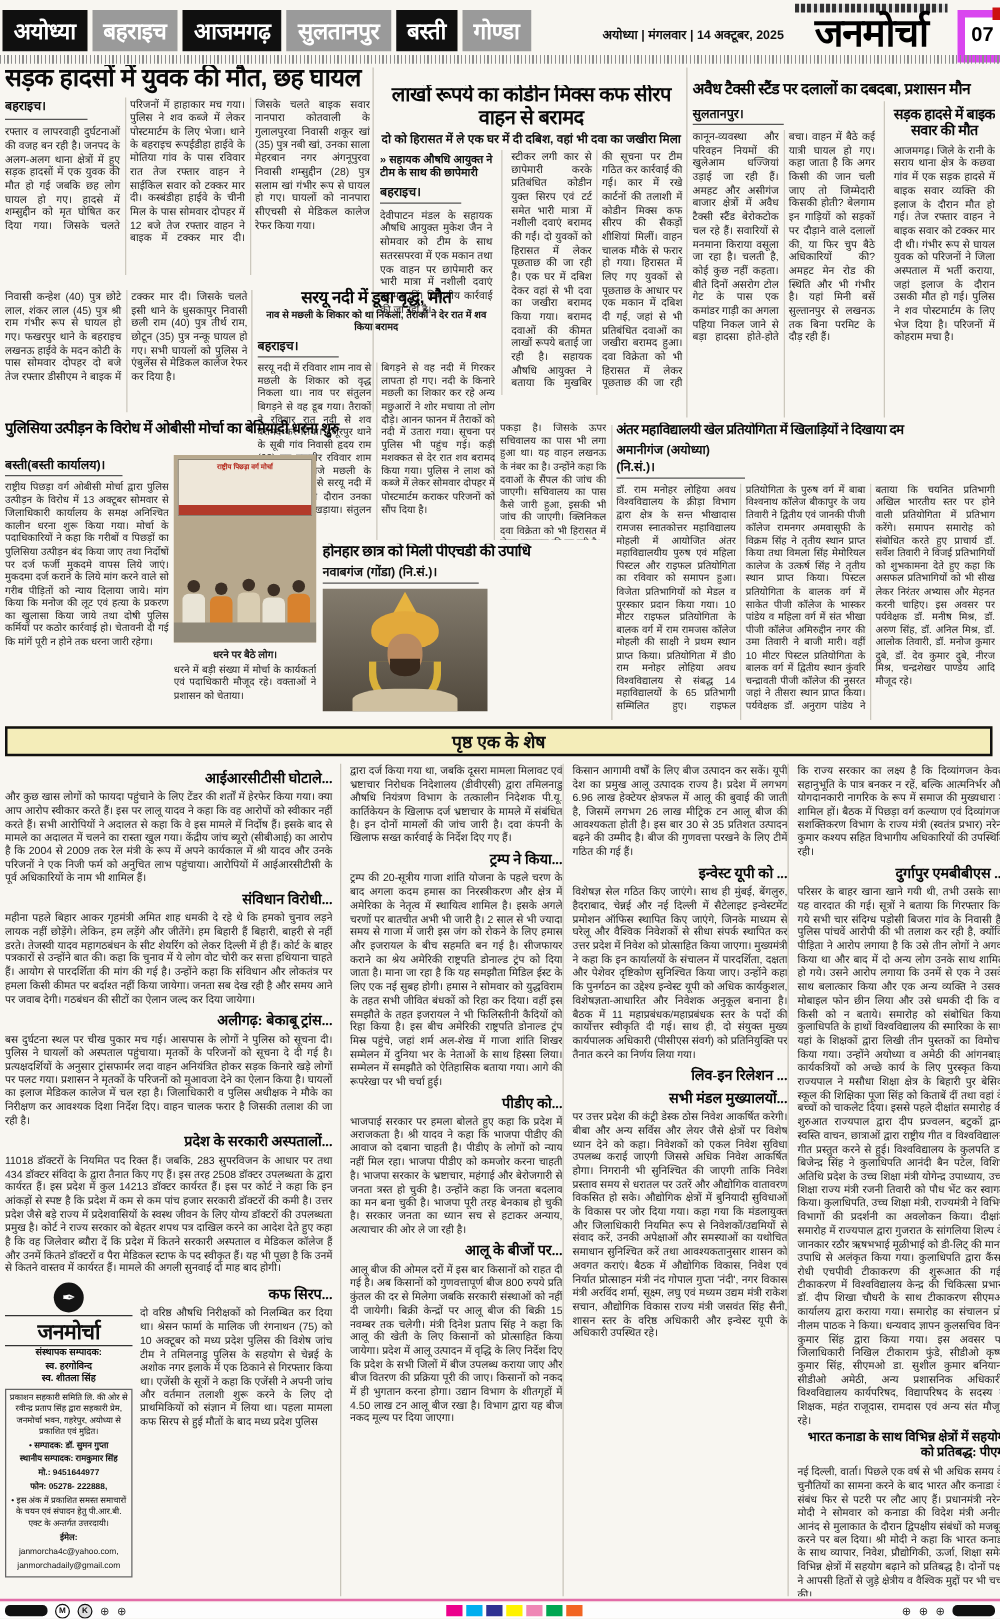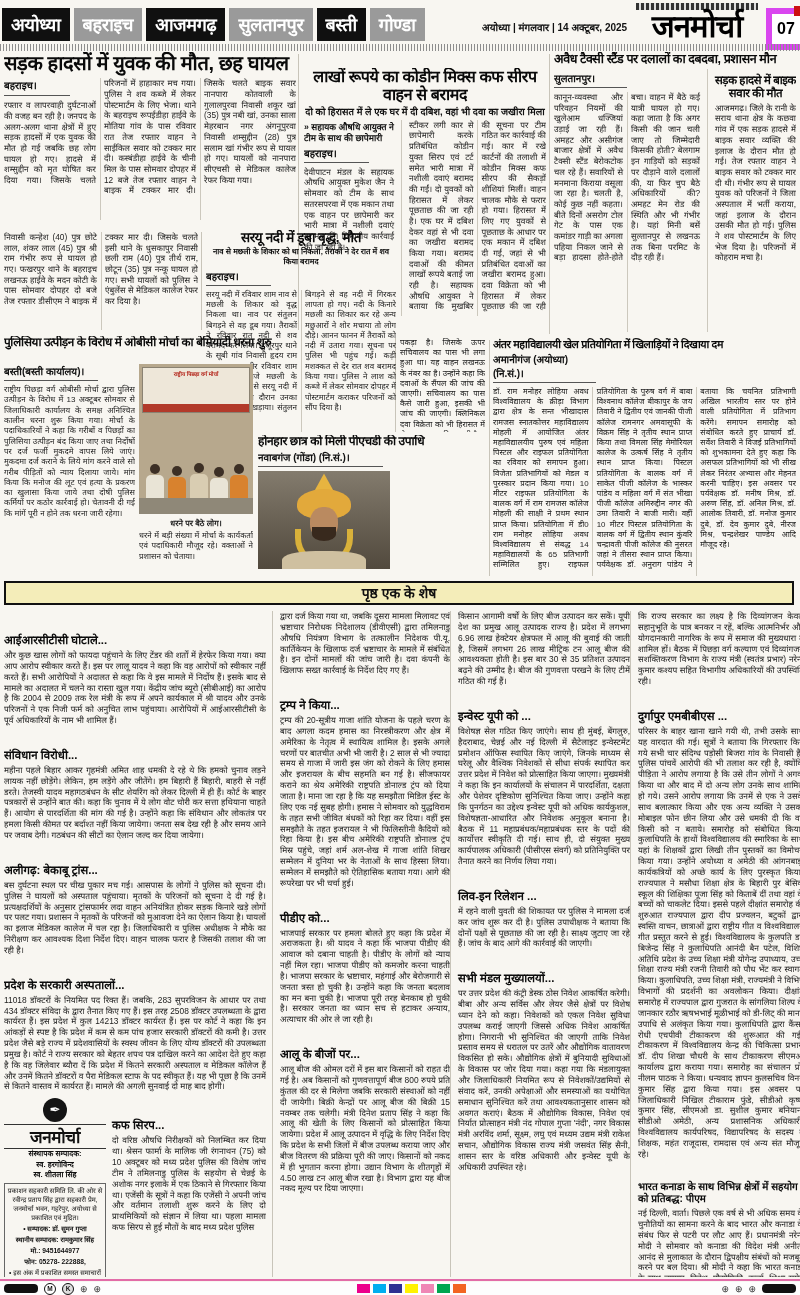--- a/index.html
+++ b/index.html
@@ -26,21 +26,21 @@
   .c2{column-count:2;column-gap:8px;column-rule:1px solid #ccc8bd;}
   .c3{column-count:3;column-gap:8px;column-rule:1px solid #ccc8bd;}
   .subh{font-weight:bold;font-size:9.6px;text-align:center;line-height:1.25;color:#111;margin:2px 0;}
   .bullet{font-weight:bold;font-size:8.8px;line-height:1.25;color:#111;margin:2px 0;}
   .vr{position:absolute;width:1px;background:#c8c4b9;}
   
   #shesh{position:absolute;left:4px;top:581px;width:790px;height:24px;background:#f4edb9;border:2px solid #111;box-sizing:border-box;text-align:center;font-weight:bold;font-size:14px;line-height:20px;color:#101010;}
   
   .bcol{position:absolute;top:611px;height:666px;overflow:hidden;}
   .bcol .bd{font-size:8.4px;}
-  .ct{font-weight:bold;font-size:11.5px;text-align:left;margin:21px 0 3px;color:#0b0b0b;}
+  .ct{font-weight:bold;font-size:11.5px;text-align:right;margin:3px 0 3px;color:#0b0b0b;font-family:Liberation Serif, serif;}
   .ct.big{font-size:10.2px;line-height:1.2;}
   .gut{border-left:1px solid #c8c4b9;padding-left:7px;}
   
   .photo-g{position:absolute;background:#b7a88d;overflow:hidden;}
   .pg-banner{position:absolute;left:3px;top:3px;right:3px;height:44px;background:#eee7d9;border:1px solid #8a8272;}
   .pg-bt{font-size:5.5px;font-weight:bold;color:#b32318;text-align:center;line-height:1.3;padding-top:3px;}
   .pg-strip{position:absolute;left:0;bottom:0;width:100%;height:8px;background:#b23a2a;}
   .pg-floor{position:absolute;left:0;bottom:0;width:100%;height:16px;background:#8f8878;}
   .fig{position:absolute;width:20px;height:36px;}
   .fig .head{width:10px;height:10px;border-radius:50%;background:#3c2f25;margin:0 auto;}
@@ -120,21 +120,21 @@
       <div class="bd c2" style="flex:1;height:196px;border-left:1px solid #ccc8bd;padding-left:7px;">
         <span>स्टीकर लगी कार से छापेमारी करके प्रतिबंधित कोडीन युक्त सिरप एवं टर्ट समेत भारी मात्रा में नशीली दवाएं बरामद की गईं। दो युवकों को हिरासत में लेकर पूछताछ की जा रही है। एक घर में दबिश देकर वहां से भी दवा का जखीरा बरामद किया गया। बरामद दवाओं की कीमत लाखों रूपये बताई जा रही है। सहायक औषधि आयुक्त ने बताया कि मुखबिर की सूचना पर टीम गठित कर कार्रवाई की गई। कार में रखे कार्टनों की तलाशी में कोडीन मिक्स कफ सीरप की सैकड़ों शीशियां मिलीं। वाहन चालक मौके से फरार हो गया। हिरासत में लिए गए युवकों से पूछताछ के आधार पर एक मकान में दबिश दी गई, जहां से भी प्रतिबंधित दवाओं का जखीरा बरामद हुआ। दवा विक्रेता को भी हिरासत में लेकर पूछताछ की जा रही है। दवाओं के सैंपल जांच के लिए भेजे जाएंगे।</span>
       </div>
     </div>
   </div>
   <div class="art" style="left:400px;top:338px;width:85px;height:94px;">
     <div class="bd" style="font-size:7.9px;">पकड़ा है। जिसके ऊपर सचिवालय का पास भी लगा हुआ था। यह वाहन लखनऊ के नंबर का है। उन्होंने कहा कि दवाओं के सैंपल की जांच की जाएगी। सचिवालय का पास कैसे जारी हुआ, इसकी भी जांच की जाएगी। क्लिनिकल दवा विक्रेता को भी हिरासत में लेकर पूछताछ की जा रही है।</div>
   </div>
 
   <div class="art" style="left:554px;top:52px;width:242px;height:282px;">
-    <div class="hl" style="font-size:12.5px;">अवैध टैक्सी स्टैंड पर दलालों का दबदबा, प्रशासन मौन</div>
+    <div class="hl" style="font-size:12.5px;margin-top:12px;">अवैध टैक्सी स्टैंड पर दलालों का दबदबा, प्रशासन मौन</div>
     <div style="display:flex;gap:7px;margin-top:3px;">
       <div style="width:146px;">
         <div class="dl" style="width:50%;">सुलतानपुर।</div>
         <div class="bd c2" style="height:240px;">
           <span>कानून-व्यवस्था और परिवहन नियमों की खुलेआम धज्जियां उड़ाई जा रही हैं। अमहट और असीगंज बाजार क्षेत्रों में अवैध टैक्सी स्टैंड बेरोकटोक चल रहे हैं। सवारियों से मनमाना किराया वसूला जा रहा है। चलती है, कोई कुछ नहीं कहता। बीते दिनों असरोग टोल गेट के पास एक कमांडर गाड़ी का अगला पहिया निकल जाने से बड़ा हादसा होते-होते बचा। वाहन में बैठे कई यात्री घायल हो गए। कहा जाता है कि अगर किसी की जान चली जाए तो जिम्मेदारी किसकी होती? बेलगाम इन गाड़ियों को सड़कों पर दौड़ाने वाले दलालों की, या फिर चुप बैठे अधिकारियों की? अमहट मेन रोड की स्थिति और भी गंभीर है। यहां मिनी बसें सुल्तानपुर से लखनऊ तक बिना परमिट के दौड़ रही हैं।</span>
         </div>
       </div>
       <div style="flex:1;border-left:1px solid #ccc8bd;padding-left:7px;">
         <div class="hl wrap" style="font-size:11.5px;text-align:center;margin:5px 0 3px;">सड़क हादसे में बाइक सवार की मौत</div>
         <div class="bd">आजमगढ़। जिले के रानी के सराय थाना क्षेत्र के कछवा गांव में एक सड़क हादसे में बाइक सवार व्यक्ति की इलाज के दौरान मौत हो गई। तेज रफ्तार वाहन ने बाइक सवार को टक्कर मार दी थी। गंभीर रूप से घायल युवक को परिजनों ने जिला अस्पताल में भर्ती कराया, जहां इलाज के दौरान उसकी मौत हो गई। पुलिस ने शव पोस्टमार्टम के लिए भेज दिया है। परिजनों में कोहराम मचा है।</div>
@@ -258,21 +258,20 @@
     <div class="bd">भाजपाई सरकार पर हमला बोलते हुए कहा कि प्रदेश में अराजकता है। श्री यादव ने कहा कि भाजपा पीडीए की आवाज को दबाना चाहती है। पीडीए के लोगों को न्याय नहीं मिल रहा। भाजपा पीडीए को कमजोर करना चाहती है। भाजपा सरकार के भ्रष्टाचार, महंगाई और बेरोजगारी से जनता त्रस्त हो चुकी है। उन्होंने कहा कि जनता बदलाव का मन बना चुकी है। भाजपा पूरी तरह बेनकाब हो चुकी है। सरकार जनता का ध्यान सच से हटाकर अन्याय, अत्याचार की ओर ले जा रही है।</div>
     <div class="ct">आलू के बीजों पर...</div>
     <div class="bd">आलू बीज की ओमल दरों में इस बार किसानों को राहत दी गई है। अब किसानों को गुणवत्तापूर्ण बीज 800 रुपये प्रति कुंतल की दर से मिलेगा जबकि सरकारी संस्थाओं को नहीं दी जायेगी। बिक्री केन्द्रों पर आलू बीज की बिक्री 15 नवम्बर तक चलेगी। मंत्री दिनेश प्रताप सिंह ने कहा कि आलू की खेती के लिए किसानों को प्रोत्साहित किया जायेगा। प्रदेश में आलू उत्पादन में वृद्धि के लिए निर्देश दिए कि प्रदेश के सभी जिलों में बीज उपलब्ध कराया जाए और बीज वितरण की प्रक्रिया पूरी की जाए। किसानों को नकद में ही भुगतान करना होगा। उद्यान विभाग के शीतगृहों में 4.50 लाख टन आलू बीज रखा है। विभाग द्वारा यह बीज नकद मूल्य पर दिया जाएगा।</div>
   </div>
 
   <div class="bcol gut" style="left:450px;width:172px;">
     <div class="bd">किसान आगामी वर्षों के लिए बीज उत्पादन कर सकें। यूपी देश का प्रमुख आलू उत्पादक राज्य है। प्रदेश में लगभग 6.96 लाख हेक्टेयर क्षेत्रफल में आलू की बुवाई की जाती है, जिसमें लगभग 26 लाख मीट्रिक टन आलू बीज की आवश्यकता होती है। इस बार 30 से 35 प्रतिशत उत्पादन बढ़ने की उम्मीद है। बीज की गुणवत्ता परखने के लिए टीमें गठित की गई हैं।</div>
     <div class="ct">इन्वेस्ट यूपी को ...</div>
     <div class="bd">विशेषज्ञ सेल गठित किए जाएंगे। साथ ही मुंबई, बेंगलुरु, हैदराबाद, चेन्नई और नई दिल्ली में सैटेलाइट इन्वेस्टमेंट प्रमोशन ऑफिस स्थापित किए जाएंगे, जिनके माध्यम से घरेलू और वैश्विक निवेशकों से सीधा संपर्क स्थापित कर उत्तर प्रदेश में निवेश को प्रोत्साहित किया जाएगा। मुख्यमंत्री ने कहा कि इन कार्यालयों के संचालन में पारदर्शिता, दक्षता और पेशेवर दृष्टिकोण सुनिश्चित किया जाए। उन्होंने कहा कि पुनर्गठन का उद्देश्य इन्वेस्ट यूपी को अधिक कार्यकुशल, विशेषज्ञता-आधारित और निवेशक अनुकूल बनाना है। बैठक में 11 महाप्रबंधक/महाप्रबंधक स्तर के पदों की कार्योत्तर स्वीकृति दी गई। साथ ही, दो संयुक्त मुख्य कार्यपालक अधिकारी (पीसीएस संवर्ग) को प्रतिनियुक्ति पर तैनात करने का निर्णय लिया गया।</div>
     <div class="ct">लिव-इन रिलेशन ...</div>
-    <div class="bd">में रहने वाली युवती की शिकायत पर पुलिस ने मामला दर्ज कर जांच शुरू कर दी है। पुलिस उपाधीक्षक ने बताया कि दोनों पक्षों से पूछताछ की जा रही है। साक्ष्य जुटाए जा रहे हैं। जांच के बाद आगे की कार्रवाई की जाएगी।</div>
     <div class="ct">सभी मंडल मुख्यालयों...</div>
     <div class="bd">पर उत्तर प्रदेश की कंट्री डेस्क ठोस निवेश आकर्षित करेगी। बीबा और अन्य सर्विस और लेयर जैसे क्षेत्रों पर विशेष ध्यान देने को कहा। निवेशकों को एकल निवेश सुविधा उपलब्ध कराई जाएगी जिससे अधिक निवेश आकर्षित होगा। निगरानी भी सुनिश्चित की जाएगी ताकि निवेश प्रस्ताव समय से धरातल पर उतरें और औद्योगिक वातावरण विकसित हो सके। औद्योगिक क्षेत्रों में बुनियादी सुविधाओं के विकास पर जोर दिया गया। कहा गया कि मंडलायुक्त और जिलाधिकारी नियमित रूप से निवेशकों/उद्यमियों से संवाद करें, उनकी अपेक्षाओं और समस्याओं का यथोचित समाधान सुनिश्चित करें तथा आवश्यकतानुसार शासन को अवगत कराएं। बैठक में औद्योगिक विकास, निवेश एवं निर्यात प्रोत्साहन मंत्री नंद गोपाल गुप्ता 'नंदी', नगर विकास मंत्री अरविंद शर्मा, सूक्ष्म, लघु एवं मध्यम उद्यम मंत्री राकेश सचान, औद्योगिक विकास राज्य मंत्री जसवंत सिंह सैनी, शासन स्तर के वरिष्ठ अधिकारी और इन्वेस्ट यूपी के अधिकारी उपस्थित रहे।</div>
   </div>
 
   <div class="bcol gut" style="left:630px;width:166px;">
     <div class="bd">कि राज्य सरकार का लक्ष्य है कि दिव्यांगजन केवल सहानुभूति के पात्र बनकर न रहें, बल्कि आत्मनिर्भर और योगदानकारी नागरिक के रूप में समाज की मुख्यधारा में शामिल हों। बैठक में पिछड़ा वर्ग कल्याण एवं दिव्यांगजन सशक्तिकरण विभाग के राज्य मंत्री (स्वतंत्र प्रभार) नरेन्द्र कुमार कश्यप सहित विभागीय अधिकारियों की उपस्थिति रही।</div>
     <div class="ct">दुर्गापुर एमबीबीएस ...</div>
     <div class="bd">परिसर के बाहर खाना खाने गयी थी, तभी उसके साथ यह वारदात की गई। सूत्रों ने बताया कि गिरफ्तार किये गये सभी चार संदिग्ध पड़ोसी बिजरा गांव के निवासी हैं। पुलिस पांचवें आरोपी की भी तलाश कर रही है, क्योंकि पीड़िता ने आरोप लगाया है कि उसे तीन लोगों ने अगवा किया था और बाद में दो अन्य लोग उनके साथ शामिल हो गये। उसने आरोप लगाया कि उनमें से एक ने उसके साथ बलात्कार किया और एक अन्य व्यक्ति ने उसका मोबाइल फोन छीन लिया और उसे धमकी दी कि वह किसी को न बताये। समारोह को संबोधित किया। कुलाधिपति के हाथों विश्वविद्यालय की स्मारिका के साथ यहां के शिक्षकों द्वारा लिखी तीन पुस्तकों का विमोचन किया गया। उन्होंने अयोध्या व अमेठी की आंगनबाड़ी कार्यकत्रियों को अच्छे कार्य के लिए पुरस्कृत किया। राज्यपाल ने मसौधा शिक्षा क्षेत्र के बिहारी पुर बेसिक स्कूल की शिक्षिका पूजा सिंह को किताबें दीं तथा वहां के बच्चों को चाकलेट दिया। इससे पहले दीक्षांत समारोह की शुरुआत राज्यपाल द्वारा दीप प्रज्वलन, बटुकों द्वारा स्वस्ति वाचन, छात्राओं द्वारा राष्ट्रीय गीत व विश्वविद्यालय गीत प्रस्तुत करने से हुई। विश्वविद्यालय के कुलपति डा. बिजेन्द्र सिंह ने कुलाधिपति आनंदी बैन पटेल, विशिष्ट अतिथि प्रदेश के उच्च शिक्षा मंत्री योगेन्द्र उपाध्याय, उच्च शिक्षा राज्य मंत्री रजनी तिवारी को पौध भेंट कर स्वागत किया। कुलाधिपति, उच्च शिक्षा मंत्री, राज्यमंत्री ने विभिन्न विभागों की प्रदर्शनी का अवलोकन किया। दीक्षांत समारोह में राज्यपाल द्वारा गुजरात के सांगलिया शिल्प के जानकार रठौर ऋषभभाई मूळीभाई को डी-लिट् की मानद उपाधि से अलंकृत किया गया। कुलाधिपति द्वारा कैंसर रोधी एचपीवी टीकाकरण की शुरूआत की गई। टीकाकरण में विश्वविद्यालय केन्द्र की चिकित्सा प्रभारी डॉ. दीप शिखा चौधरी के साथ टीकाकरण सीएमओ कार्यालय द्वारा कराया गया। समारोह का संचालन प्रो. नीलम पाठक ने किया। धन्यवाद ज्ञापन कुलसचिव विनय कुमार सिंह द्वारा किया गया। इस अवसर पर जिलाधिकारी निखिल टीकाराम फुंडे, सीडीओ कृष्ण कुमार सिंह, सीएमओ डा. सुशील कुमार बनियान, सीडीओ अमेठी, अन्य प्रशासनिक अधिकारी, विश्वविद्यालय कार्यपरिषद, विद्यापरिषद के सदस्य व शिक्षक, महंत राजूदास, रामदास एवं अन्य संत मौजूद रहे।</div>
     <div class="ct big">भारत कनाडा के साथ विभिन्न क्षेत्रों में सहयोग को प्रतिबद्ध: पीएम</div>
     <div class="bd">नई दिल्ली, वार्ता। पिछले एक वर्ष से भी अधिक समय के चुनौतियों का सामना करने के बाद भारत और कनाडा के संबंध फिर से पटरी पर लौट आए हैं। प्रधानमंत्री नरेन्द्र मोदी ने सोमवार को कनाडा की विदेश मंत्री अनीता आनंद से मुलाकात के दौरान द्विपक्षीय संबंधों को मजबूत करने पर बल दिया। श्री मोदी ने कहा कि भारत कनाडा के साथ व्यापार, निवेश, प्रौद्योगिकी, ऊर्जा, शिक्षा समेत विभिन्न क्षेत्रों में सहयोग बढ़ाने को प्रतिबद्ध है। दोनों पक्षों ने आपसी हितों से जुड़े क्षेत्रीय व वैश्विक मुद्दों पर भी चर्चा की।</div>

